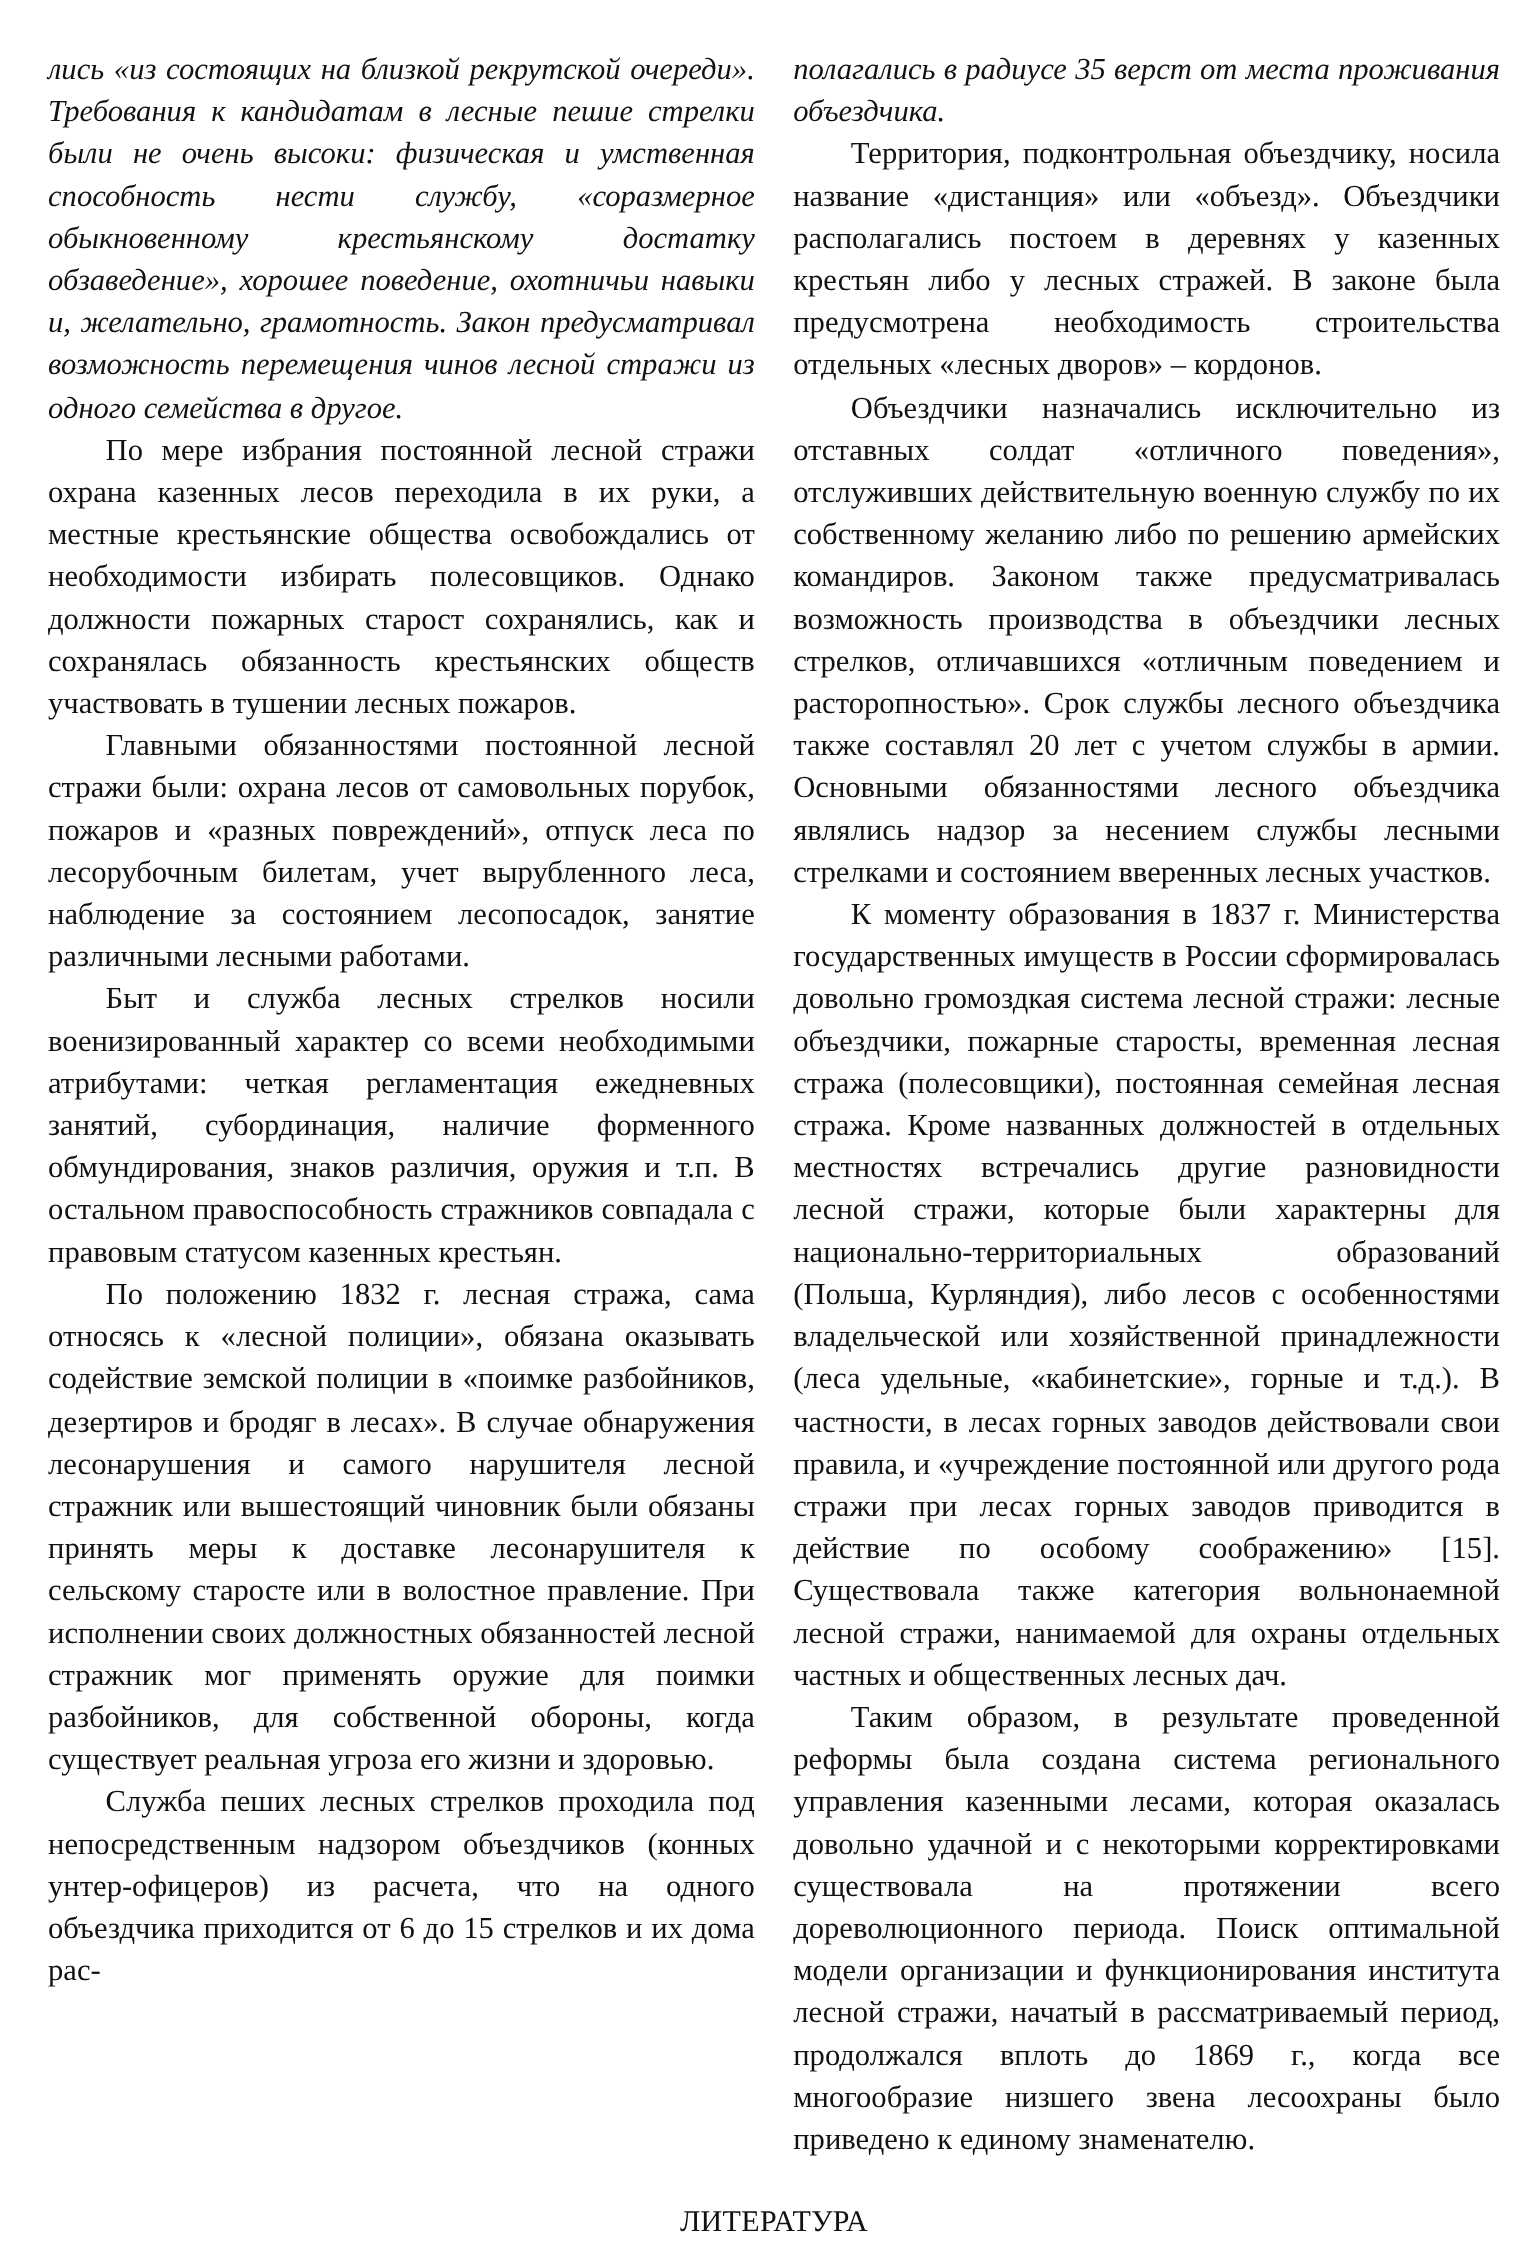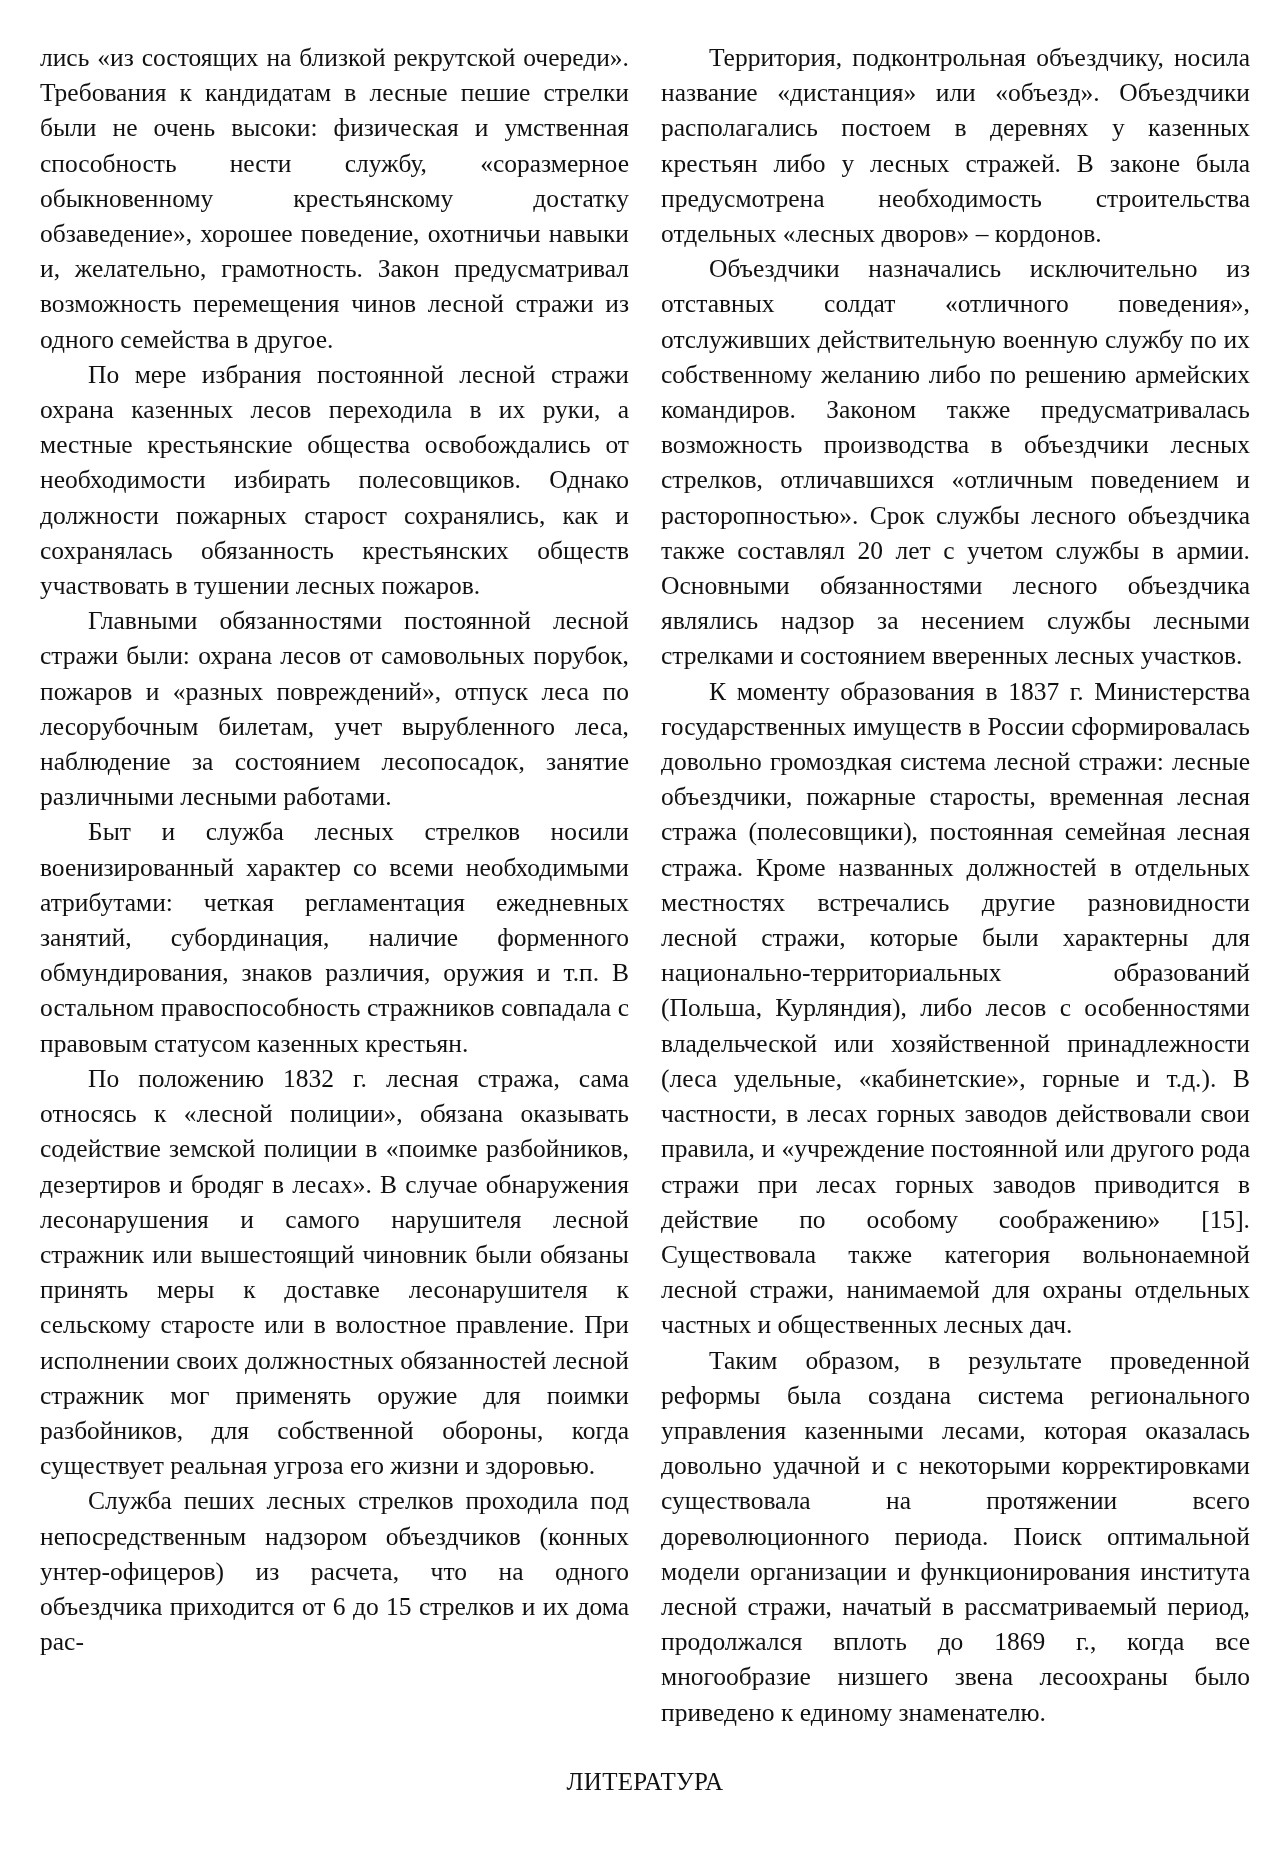--- a/index.html
+++ b/index.html
@@ -27,20 +27,21 @@
     line-height: 35.2px;
     text-align: justify;
     hyphens: manual;
   }
   .col p {
     margin: 0;
     text-indent: 48px;
   }
   .col p.cont {
     text-indent: 0;
+    font-style: italic;
   }
   .refs-title {
     text-align: center;
     font-size: 25px;
     margin-top: 38px;
     margin-bottom: 30px;
     letter-spacing: 0.3px;
   }
   .page-number {
     position: absolute;
@@ -56,20 +57,21 @@
   <div class="columns">
     <div class="col" id="left-col">
         <p class="cont">лись «из состоящих на близкой рекрутской очереди». Требования к кандидатам в лесные пешие стрелки были не очень высоки: физическая и умственная способность нести службу, «соразмерное обыкновенному крестьянскому достатку обзаведение», хорошее поведение, охотничьи навыки и, желательно, грамотность. Закон предусматривал возможность перемещения чинов лесной стражи из одного семейства в другое.</p>
         <p>По мере избрания постоянной лесной стражи охрана казенных лесов переходила в их руки, а местные крестьянские общества освобождались от необходимости избирать полесовщиков. Однако должности пожарных старост сохранялись, как и сохранялась обязанность крестьянских обществ участвовать в тушении лесных пожаров.</p>
         <p>Главными обязанностями постоянной лесной стражи были: охрана лесов от самовольных порубок, пожаров и «разных повреждений», отпуск леса по лесорубочным билетам, учет вырубленного леса, наблюдение за состоянием лесопосадок, занятие различными лесными работами.</p>
         <p>Быт и служба лесных стрелков носили военизированный характер со всеми необходимыми атрибутами: четкая регламентация ежедневных занятий, субординация, наличие форменного обмундирования, знаков различия, оружия и т.п. В остальном правоспособность стражников совпадала с правовым статусом казенных крестьян.</p>
         <p>По положению 1832 г. лесная стража, сама относясь к «лесной полиции», обязана оказывать содействие земской полиции в «поимке разбойников, дезертиров и бродяг в лесах». В случае обнаружения лесонарушения и самого нарушителя лесной стражник или вышестоящий чиновник были обязаны принять меры к доставке лесонарушителя к сельскому старосте или в волостное правление. При исполнении своих должностных обязанностей лесной стражник мог применять оружие для поимки разбойников, для собственной обороны, когда существует реальная угроза его жизни и здоровью.</p>
         <p>Служба пеших лесных стрелков проходила под непосредственным надзором объездчиков (конных унтер-офицеров) из расчета, что на одного объездчика приходится от 6 до 15 стрелков и их дома рас-</p>
       </div>
     <div class="col" id="right-col">
+        <p class="cont">полагались в радиусе 35 верст от места проживания объездчика.</p>
         <p>Территория, подконтрольная объездчику, носила название «дистанция» или «объезд». Объездчики располагались постоем в деревнях у казенных крестьян либо у лесных стражей. В законе была предусмотрена необходимость строительства отдельных «лесных дворов» – кордонов.</p>
         <p>Объездчики назначались исключительно из отставных солдат «отличного поведения», отслуживших действительную военную службу по их собственному желанию либо по решению армейских командиров. Законом также предусматривалась возможность производства в объездчики лесных стрелков, отличавшихся «отличным поведением и расторопностью». Срок службы лесного объездчика также составлял 20 лет с учетом службы в армии. Основными обязанностями лесного объездчика являлись надзор за несением службы лесными стрелками и состоянием вверенных лесных участков.</p>
         <p>К моменту образования в 1837 г. Министерства государственных имуществ в России сформировалась довольно громоздкая система лесной стражи: лесные объездчики, пожарные старосты, временная лесная стража (полесовщики), постоянная семейная лесная стража. Кроме названных должностей в отдельных местностях встречались другие разновидности лесной стражи, которые были характерны для национально-территориальных образований (Польша, Курляндия), либо лесов с особенностями владельческой или хозяйственной принадлежности (леса удельные, «кабинетские», горные и т.д.). В частности, в лесах горных заводов действовали свои правила, и «учреждение постоянной или другого рода стражи при лесах горных заводов приводится в действие по особому соображению» [15]. Существовала также категория вольнонаемной лесной стражи, нанимаемой для охраны отдельных частных и общественных лесных дач.</p>
         <p>Таким образом, в результате проведенной реформы была создана система регионального управления казенными лесами, которая оказалась довольно удачной и с некоторыми корректировками существовала на протяжении всего дореволюционного периода. Поиск оптимальной модели организации и функционирования института лесной стражи, начатый в рассматриваемый период, продолжался вплоть до 1869 г., когда все многообразие низшего звена лесоохраны было приведено к единому знаменателю.</p>
       </div>
   </div>
 
   <div class="refs-title">ЛИТЕРАТУРА</div>
 
 </div>

